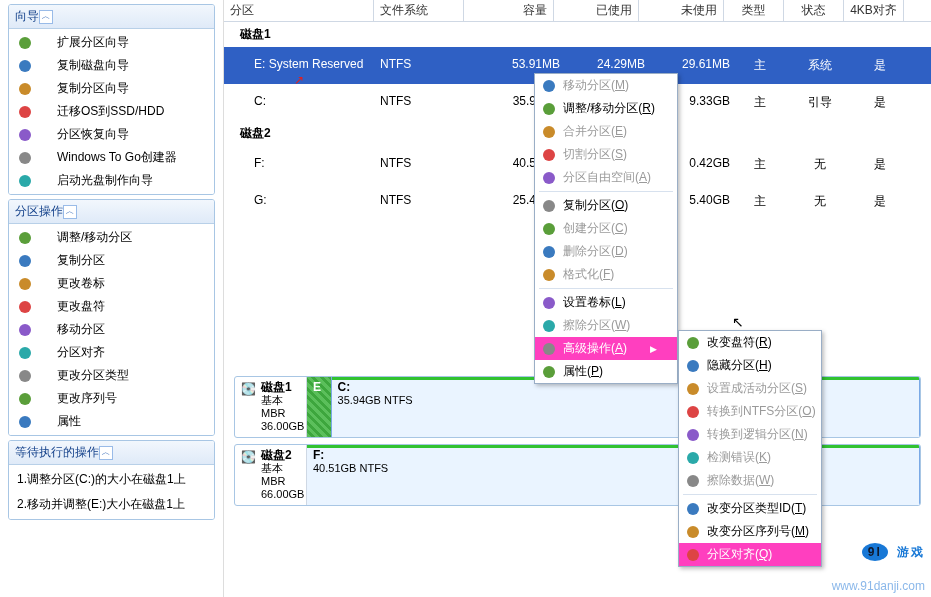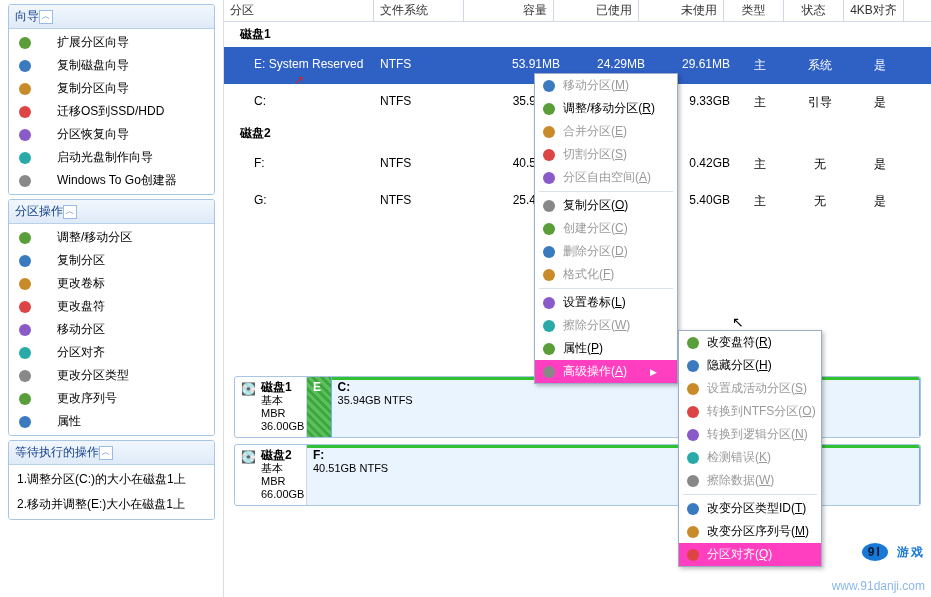--- a/index.html
+++ b/index.html
@@ -104,32 +104,32 @@
             <span class="ico">
               <svg width="14" height="14">
                 <circle cx="7" cy="7" r="6" fill="#8a5ac9"></circle>
               </svg>
             </span>
             <span>分区恢复向导</span>
           </div>
           <div class="plist-item">
             <span class="ico">
               <svg width="14" height="14">
+                <circle cx="7" cy="7" r="6" fill="#888"></circle>
+              </svg>
+            </span>
+            <span>Windows To Go创建器</span>
+          </div>
+          <div class="plist-item">
+            <span class="ico">
+              <svg width="14" height="14">
                 <circle cx="7" cy="7" r="6" fill="#2aa9a9"></circle>
               </svg>
             </span>
             <span>启动光盘制作向导</span>
-          </div>
-          <div class="plist-item">
-            <span class="ico">
-              <svg width="14" height="14">
-                <circle cx="7" cy="7" r="6" fill="#888"></circle>
-              </svg>
-            </span>
-            <span>Windows To Go创建器</span>
           </div>
         </div>
     </div>
     <div class="panel">
       <div class="panel-hdr">
         <span>分区操作</span>
         <span class="collapse-btn">︿</span>
       </div>
       <div class="panel-body" id="ops-list">
           <div class="plist-item">
@@ -405,37 +405,37 @@
     </div>
         <div class="mi disabled">
       <span class="ico">
             <svg width="14" height="14">
               <circle cx="7" cy="7" r="6" fill="#2aa9a9"></circle>
             </svg>
           </span>
           <span>擦除分区(<span class="hotkey">W</span>)</span>
 
     </div>
-        <div class="mi">
-      <span class="ico">
-            <svg width="14" height="14">
-              <circle cx="7" cy="7" r="6" fill="#5a9e3a"></circle>
-            </svg>
-          </span>
-          <span>属性(<span class="hotkey">P</span>)</span>
-
-    </div>
         <div class="mi sel">
       <span class="ico">
             <svg width="14" height="14">
               <circle cx="7" cy="7" r="6" fill="#888"></circle>
             </svg>
           </span>
           <span>高级操作(<span class="hotkey">A</span>)</span>
       <span class="chev">▶</span>
+    </div>
+        <div class="mi">
+      <span class="ico">
+            <svg width="14" height="14">
+              <circle cx="7" cy="7" r="6" fill="#5a9e3a"></circle>
+            </svg>
+          </span>
+          <span>属性(<span class="hotkey">P</span>)</span>
+
     </div>
       </div>
     <div class="ctx" id="ctx2" style="left:454px;top:330px;width:144px;">
         <div class="mi">
       <span class="ico">
             <svg width="14" height="14">
               <circle cx="7" cy="7" r="6" fill="#5a9e3a"></circle>
             </svg>
           </span>
           <span>改变盘符(<span class="hotkey">R</span>)</span>

